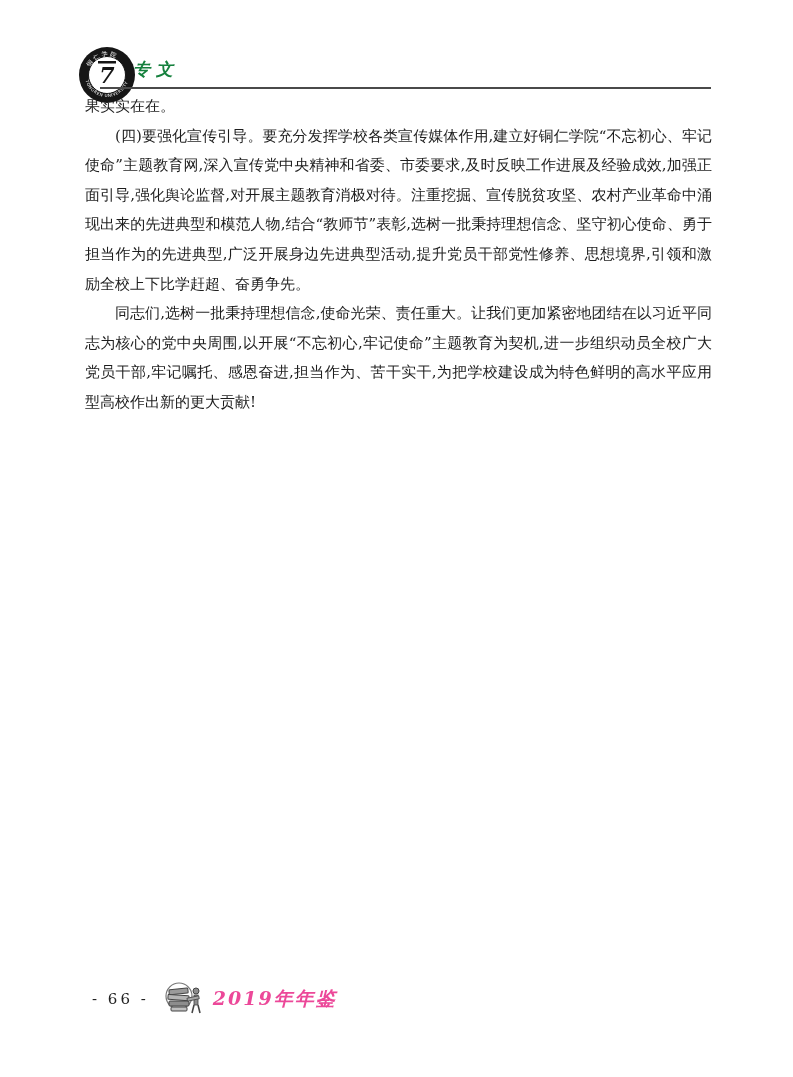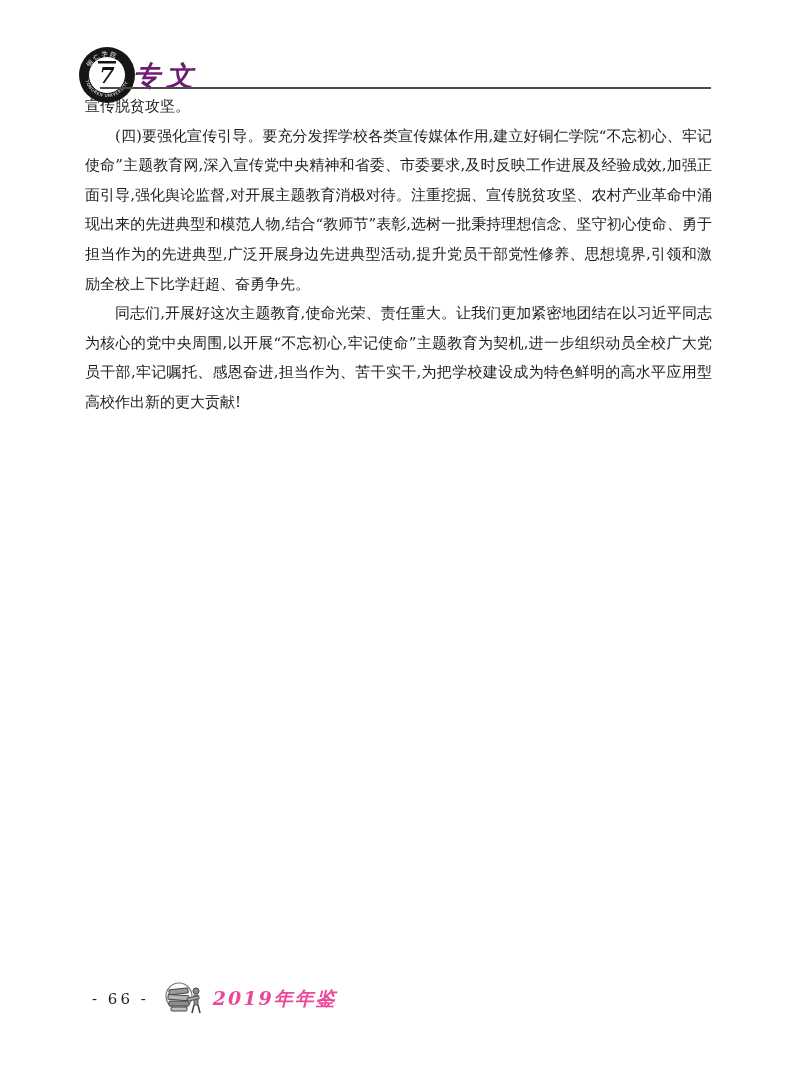--- a/index.html
+++ b/index.html
@@ -19,25 +19,25 @@
     position: absolute;
     left: 78px;
     top: 46px;
     width: 58px;
     height: 58px;
   }
   .section-title {
     position: absolute;
     left: 133px;
     top: 58px;
-    font-size: 27px;
+    font-size: 17px;
     font-weight: bold;
     font-style: italic;
     letter-spacing: 6px;
-    color: #701a75;
+    color: #15803d;
   }
   .header-rule {
     position: absolute;
     left: 100px;
     top: 87px;
     width: 611px;
     height: 2px;
     background: #4a4a4a;
   }
 
@@ -107,23 +107,23 @@
       </text>
       <text x="29" y="37" font-size="22" font-weight="bold" font-style="italic" text-anchor="middle" fill="#161616" font-family="'DejaVu Serif', serif">7</text>
       <rect x="20" y="15" width="18" height="2.5" fill="#161616"></rect>
     </svg>
   </div>
 
   <div class="section-title">专文</div>
   <div class="header-rule"></div>
 
   <main class="doc-body">
-    <p class="para">宣传脱贫攻坚。</p>
+    <p class="para">果实实在在。</p>
     <p class="para indent">(四)要强化宣传引导。要充分发挥学校各类宣传媒体作用,建立好铜仁学院“不忘初心、牢记使命”主题教育网,深入宣传党中央精神和省委、市委要求,及时反映工作进展及经验成效,加强正面引导,强化舆论监督,对开展主题教育消极对待。注重挖掘、宣传脱贫攻坚、农村产业革命中涌现出来的先进典型和模范人物,结合“教师节”表彰,选树一批秉持理想信念、坚守初心使命、勇于担当作为的先进典型,广泛开展身边先进典型活动,提升党员干部党性修养、思想境界,引领和激励全校上下比学赶超、奋勇争先。</p>
-    <p class="para indent">同志们,开展好这次主题教育,使命光荣、责任重大。让我们更加紧密地团结在以习近平同志为核心的党中央周围,以开展“不忘初心,牢记使命”主题教育为契机,进一步组织动员全校广大党员干部,牢记嘱托、感恩奋进,担当作为、苦干实干,为把学校建设成为特色鲜明的高水平应用型高校作出新的更大贡献!</p>
+    <p class="para indent">同志们,选树一批秉持理想信念,使命光荣、责任重大。让我们更加紧密地团结在以习近平同志为核心的党中央周围,以开展“不忘初心,牢记使命”主题教育为契机,进一步组织动员全校广大党员干部,牢记嘱托、感恩奋进,担当作为、苦干实干,为把学校建设成为特色鲜明的高水平应用型高校作出新的更大贡献!</p>
   </main>
 
   <div class="footer">
     <span class="page-number">- 66 -</span>
     <span class="yearbook-icon">
       <svg viewBox="0 0 42 40" width="42" height="40" aria-hidden="true">
         <circle cx="16" cy="17" r="13" fill="none" stroke="#777" stroke-width="1.2"></circle>
         <rect x="6" y="10" width="19" height="5" rx="1" fill="#9a9a9a" stroke="#444" stroke-width="1" transform="rotate(-6 15 12)"></rect>
         <rect x="5" y="16" width="21" height="5" rx="1" fill="#b5b5b5" stroke="#444" stroke-width="1" transform="rotate(4 15 18)"></rect>
         <rect x="6" y="22" width="20" height="5" rx="1" fill="#8d8d8d" stroke="#444" stroke-width="1"></rect>

